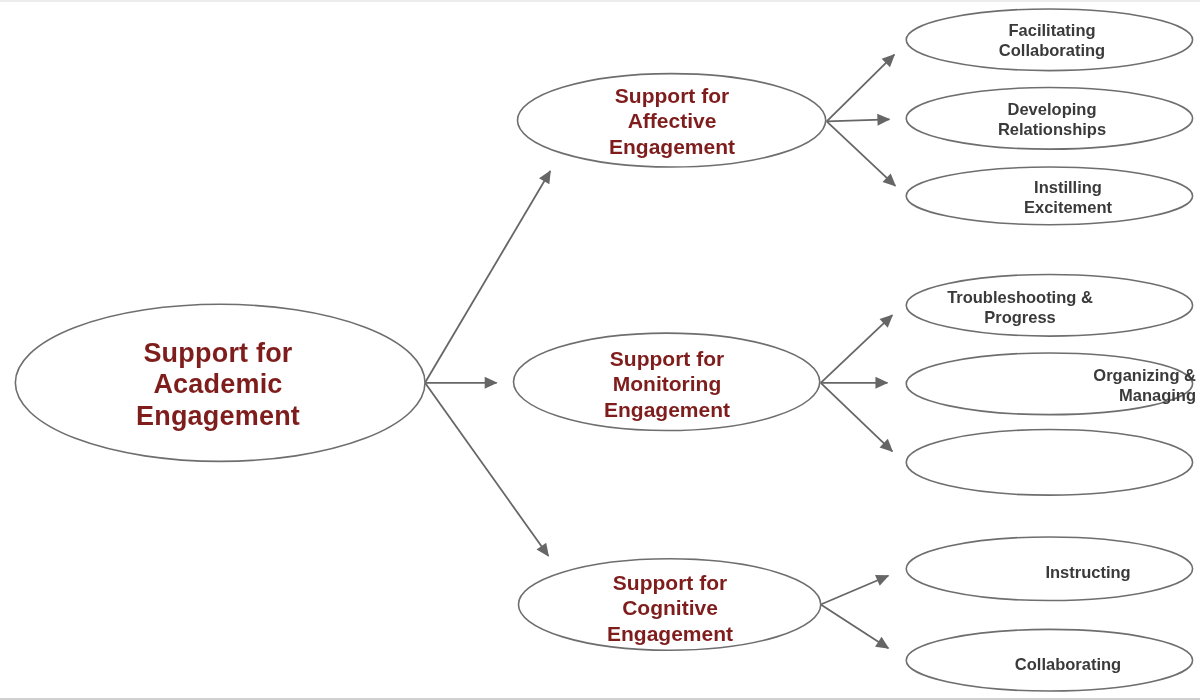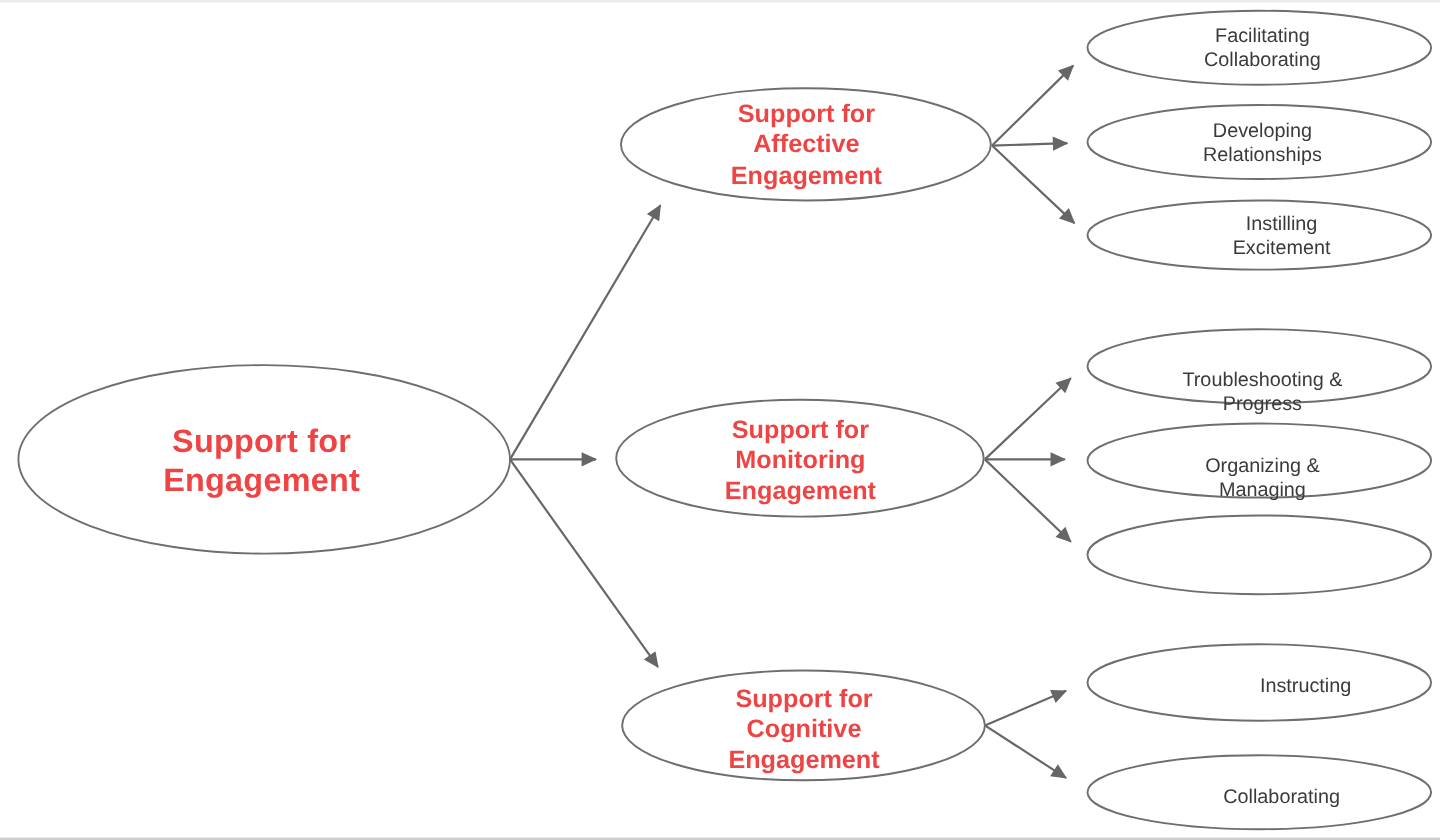--- a/index.html
+++ b/index.html
@@ -10,26 +10,26 @@
     border-bottom:2px solid #cfcfcf;
     box-sizing:border-box;
     font-family:"Liberation Sans","DejaVu Sans",sans-serif;
   }
   #diagram-svg{position:absolute;left:0;top:0;width:100%;height:100%;}
   #diagram-svg ellipse{fill:#ffffff;stroke-width:1.6;}
   #diagram-svg line{stroke-width:1.8;}
   .node-label{
     position:absolute;display:flex;flex-direction:column;
     align-items:center;justify-content:center;text-align:center;
-    color:#ef4444;pointer-events:none;
+    color:#7f1d1d;pointer-events:none;
   }
   .node-label span{display:block;}
   .lbl-root{font-size:27px;font-weight:bold;line-height:1.17;letter-spacing:.2px;}
   .lbl-mid{font-size:21px;font-weight:bold;line-height:1.2;}
-  .lbl-leaf{font-size:16.5px;font-weight:normal;line-height:1.22;color:#3a3a3a;}
+  .lbl-leaf{font-size:16.5px;font-weight:bold;line-height:1.22;color:#3a3a3a;}
 </style>
 </head>
 <body>
 
 <div id="stage">
 
   <svg id="diagram-svg" viewBox="0 0 1200 700">
     <defs>
       <marker id="arrow" markerUnits="userSpaceOnUse" markerWidth="16" markerHeight="14" refX="13" refY="7" orient="auto">
         <path d="M1,1 L14,7 L1,13 Z" fill="#666666"></path>
@@ -68,20 +68,21 @@
       <ellipse cx="1052" cy="384" rx="144" ry="31" stroke="#6e6e6e"></ellipse>
       <ellipse cx="1052" cy="463" rx="144" ry="33" stroke="#6e6e6e"></ellipse>
 
       <ellipse cx="1052" cy="570" rx="144" ry="32" stroke="#6e6e6e"></ellipse>
       <ellipse cx="1052" cy="662" rx="144" ry="31" stroke="#6e6e6e"></ellipse>
     </g>
   </svg>
 
   <div class="node-label lbl-root" style="left:12px;top:304px;width:412px;height:158px;">
     <span>Support for</span>
+    <span>Academic</span>
     <span>Engagement</span>
   </div>
 
   <div class="node-label lbl-mid" style="left:517px;top:72px;width:310px;height:94px;">
     <span>Support for</span>
     <span>Affective</span>
     <span>Engagement</span>
   </div>
 
   <div class="node-label lbl-mid" style="left:513px;top:333px;width:308px;height:98px;">
@@ -104,26 +105,26 @@
   <div class="node-label lbl-leaf" style="left:908px;top:86px;width:288px;height:62px;">
     <span>Developing</span>
     <span>Relationships</span>
   </div>
 
   <div class="node-label lbl-leaf" style="left:924px;top:166px;width:288px;height:58px;">
     <span>Instilling</span>
     <span>Excitement</span>
   </div>
 
-  <div class="node-label lbl-leaf" style="left:908px;top:274px;width:288px;height:62px;margin-top:20px;">
+  <div class="node-label lbl-leaf" style="left:876px;top:274px;width:288px;height:62px;">
     <span>Troubleshooting &amp;</span>
     <span>Progress</span>
   </div>
 
-  <div class="node-label lbl-leaf" style="left:908px;top:365px;width:288px;height:62px;">
+  <div class="node-label lbl-leaf" style="left:908px;top:352px;width:288px;height:62px;align-items:flex-end;">
     <span>Organizing &amp;</span>
     <span>Managing</span>
   </div>
 
 
   <div class="node-label lbl-leaf" style="left:944px;top:538px;width:288px;height:64px;">
     <span>Instructing</span>
   </div>
 
   <div class="node-label lbl-leaf" style="left:924px;top:631px;width:288px;height:62px;">

